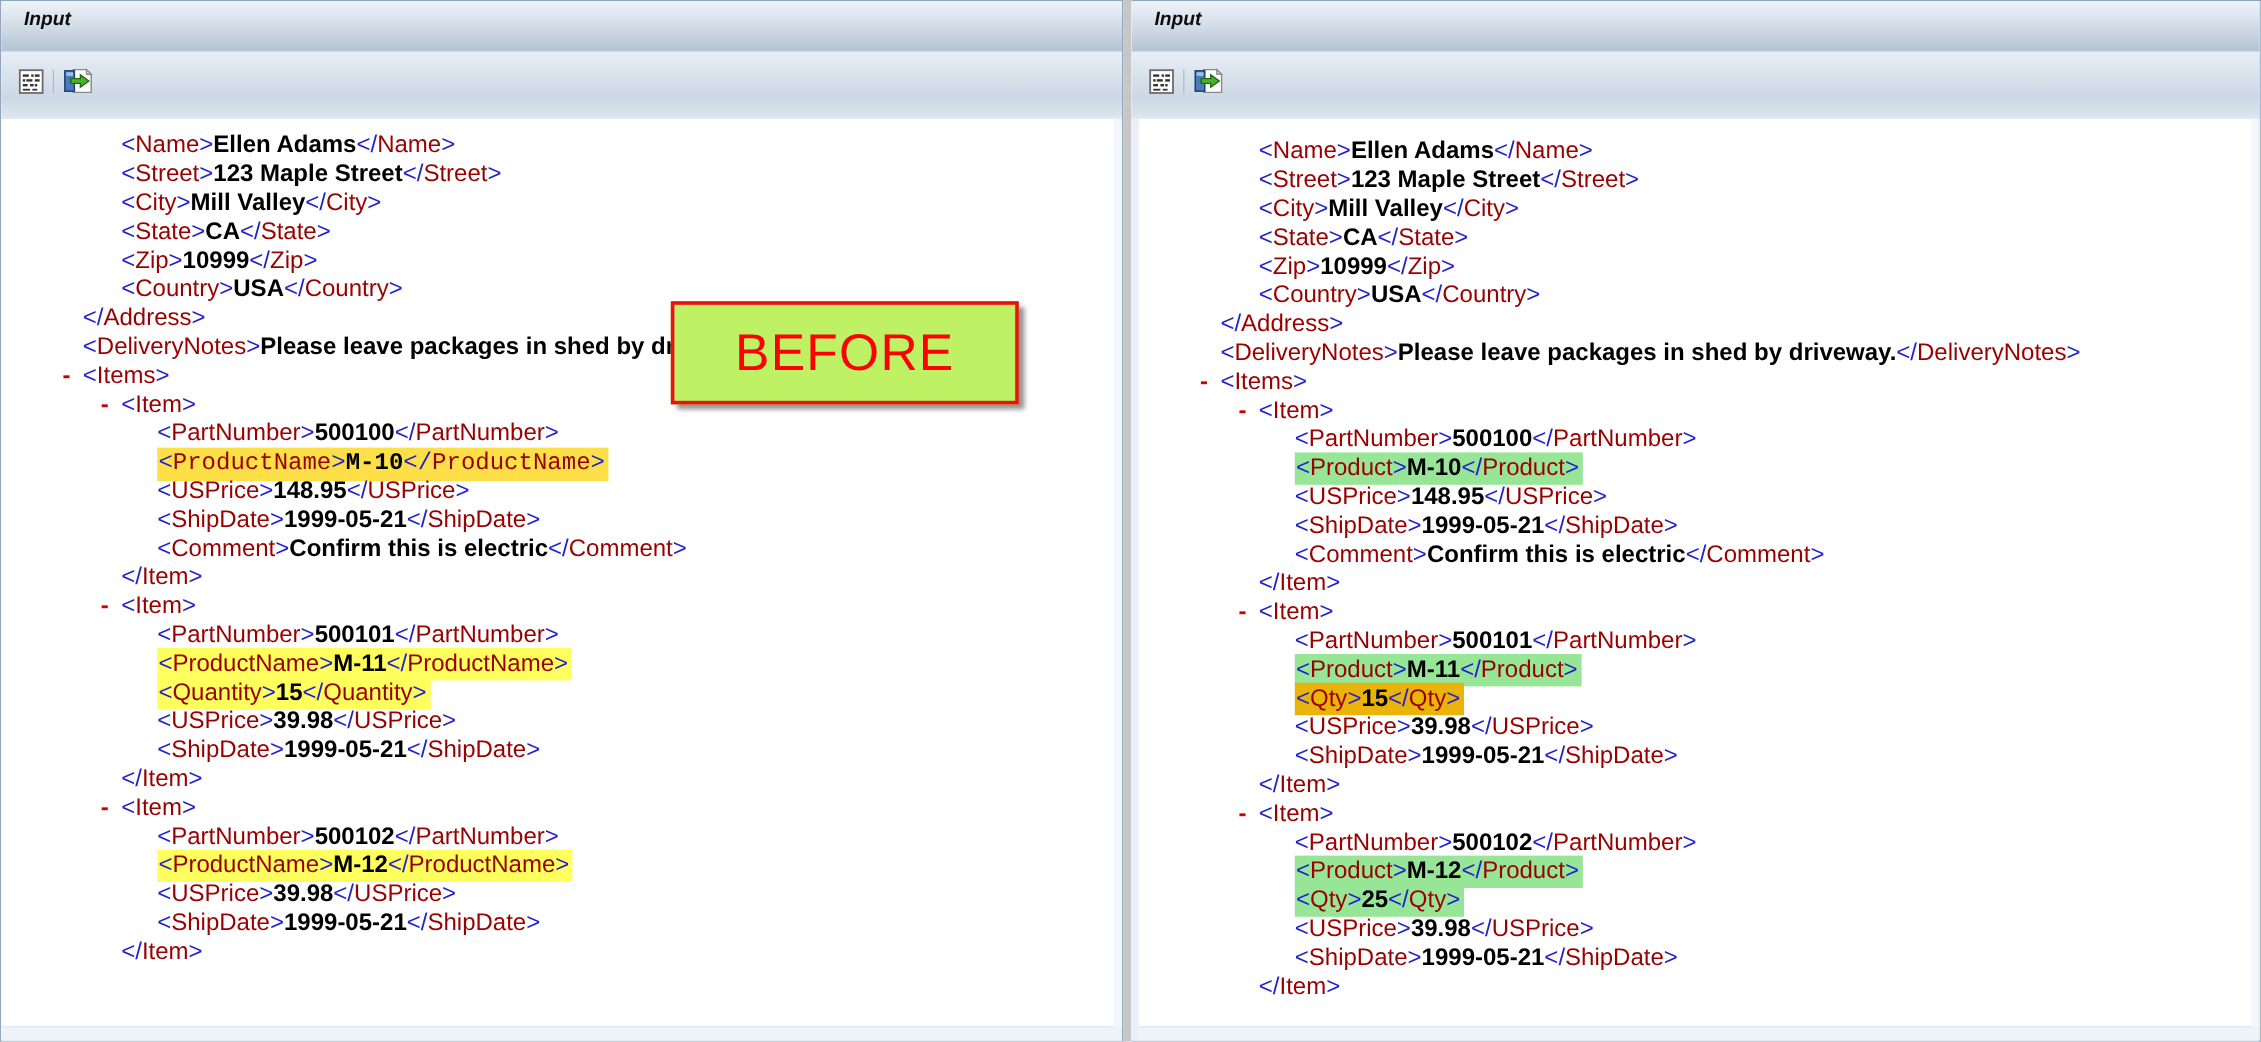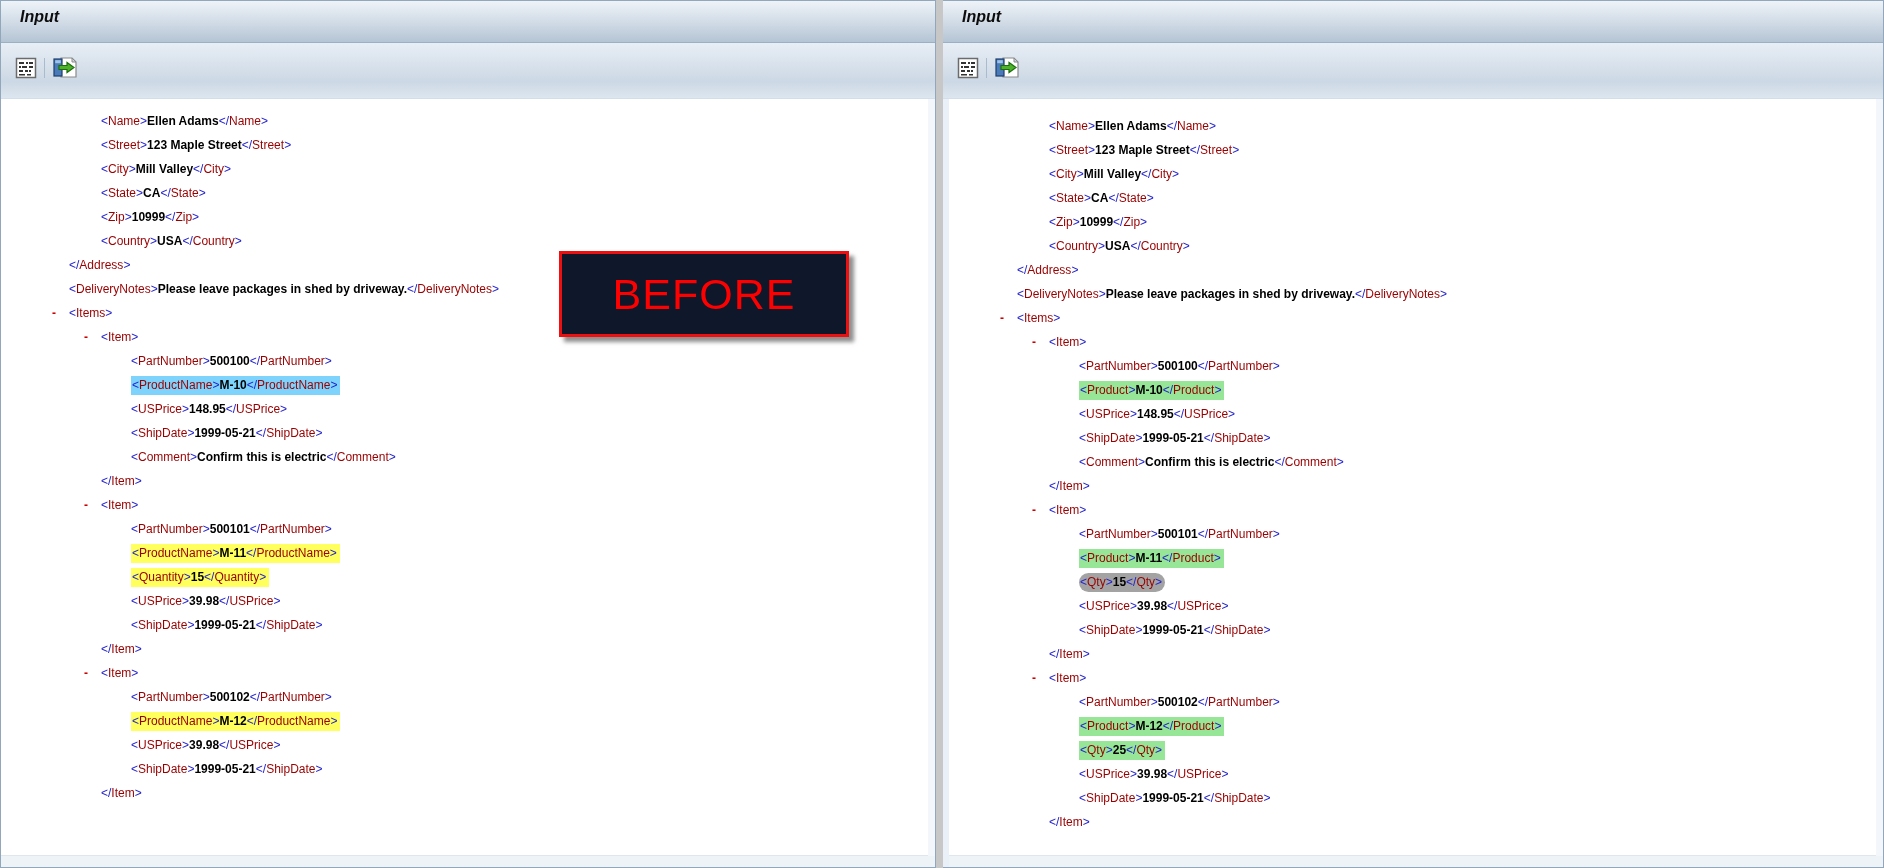--- a/index.html
+++ b/index.html
@@ -14,21 +14,21 @@
   .titlebar{height:42px;box-sizing:border-box;background:linear-gradient(#eef3f8,#d5dfe9 45%,#b5c4d4);
     border-bottom:1px solid #9cb0c4;padding:7px 0 0 19px;font-size:16px;font-weight:bold;font-style:italic;color:#0d0d0d;}
   .toolbar{height:56px;box-sizing:border-box;background:linear-gradient(#e8eef5,#ccd8e5 70%,#dce6ef);
     border-bottom:1px solid #d4dee8;display:flex;align-items:flex-start;padding:13px 0 0 12px;}
   .tbtn{width:26px;height:24px;display:flex;align-items:center;justify-content:center;cursor:pointer;}
   .tsep{width:1px;height:20px;background:#a9bccd;margin:2px 7px 0 5px;}
 
   .content{position:relative;height:769px;background:#fff;overflow:hidden;}
   .panel.right .content{border-left:6px solid #eaf0f7;}
 
-  .xml{padding-top:10px;font-size:12px;}
+  .xml{padding-top:10px;font-size:20px;}
   .panel.right .xml{padding-top:15px;}
   .xline{position:relative;height:24px;line-height:24px;white-space:nowrap;}
   .marker{position:absolute;top:0;color:#cc0000;font-weight:bold;cursor:pointer;}
   .br{color:#2222cc;}
   .tag{color:#990000;}
   .val{color:#000;font-weight:bold;}
   .hl{padding:2px 3px 3px 1px;}
 
   .label-box{position:absolute;box-sizing:border-box;border:3px solid #ee1010;display:flex;align-items:center;justify-content:center;
     font-size:43px;color:#ff0000;letter-spacing:1px;box-shadow:5px 5px 4px rgba(105,105,105,.75);z-index:6;}
@@ -83,40 +83,40 @@
           <div class="xline" style="padding-left: 100px;"><span><span class="br">&lt;</span><span class="tag">Street</span><span class="br">&gt;</span><span class="val">123 Maple Street</span><span class="br">&lt;/</span><span class="tag">Street</span><span class="br">&gt;</span></span></div>
           <div class="xline" style="padding-left: 100px;"><span><span class="br">&lt;</span><span class="tag">City</span><span class="br">&gt;</span><span class="val">Mill Valley</span><span class="br">&lt;/</span><span class="tag">City</span><span class="br">&gt;</span></span></div>
           <div class="xline" style="padding-left: 100px;"><span><span class="br">&lt;</span><span class="tag">State</span><span class="br">&gt;</span><span class="val">CA</span><span class="br">&lt;/</span><span class="tag">State</span><span class="br">&gt;</span></span></div>
           <div class="xline" style="padding-left: 100px;"><span><span class="br">&lt;</span><span class="tag">Zip</span><span class="br">&gt;</span><span class="val">10999</span><span class="br">&lt;/</span><span class="tag">Zip</span><span class="br">&gt;</span></span></div>
           <div class="xline" style="padding-left: 100px;"><span><span class="br">&lt;</span><span class="tag">Country</span><span class="br">&gt;</span><span class="val">USA</span><span class="br">&lt;/</span><span class="tag">Country</span><span class="br">&gt;</span></span></div>
           <div class="xline" style="padding-left: 68px;"><span><span class="br">&lt;/</span><span class="tag">Address</span><span class="br">&gt;</span></span></div>
           <div class="xline" style="padding-left: 68px;"><span><span class="br">&lt;</span><span class="tag">DeliveryNotes</span><span class="br">&gt;</span><span class="val">Please leave packages in shed by driveway.</span><span class="br">&lt;/</span><span class="tag">DeliveryNotes</span><span class="br">&gt;</span></span></div>
           <div class="xline" style="padding-left: 68px;"><span class="marker" style="left: 51px;">-</span><span><span class="br">&lt;</span><span class="tag">Items</span><span class="br">&gt;</span></span></div>
           <div class="xline" style="padding-left: 100px;"><span class="marker" style="left: 83px;">-</span><span><span class="br">&lt;</span><span class="tag">Item</span><span class="br">&gt;</span></span></div>
           <div class="xline" style="padding-left: 130px;"><span><span class="br">&lt;</span><span class="tag">PartNumber</span><span class="br">&gt;</span><span class="val">500100</span><span class="br">&lt;/</span><span class="tag">PartNumber</span><span class="br">&gt;</span></span></div>
-          <div class="xline" style="padding-left: 130px;"><span class="hl" style="background: #7dd3fc;"><span class="br">&lt;</span><span class="tag">ProductName</span><span class="br">&gt;</span><span class="val">M-10</span><span class="br">&lt;/</span><span class="tag">ProductName</span><span class="br">&gt;</span></span></div>
+          <div class="xline" style="padding-left: 130px;"><span class="hl" style="background: #fde047; font-family: Liberation Mono, monospace;"><span class="br">&lt;</span><span class="tag">ProductName</span><span class="br">&gt;</span><span class="val">M-10</span><span class="br">&lt;/</span><span class="tag">ProductName</span><span class="br">&gt;</span></span></div>
           <div class="xline" style="padding-left: 130px;"><span><span class="br">&lt;</span><span class="tag">USPrice</span><span class="br">&gt;</span><span class="val">148.95</span><span class="br">&lt;/</span><span class="tag">USPrice</span><span class="br">&gt;</span></span></div>
           <div class="xline" style="padding-left: 130px;"><span><span class="br">&lt;</span><span class="tag">ShipDate</span><span class="br">&gt;</span><span class="val">1999-05-21</span><span class="br">&lt;/</span><span class="tag">ShipDate</span><span class="br">&gt;</span></span></div>
           <div class="xline" style="padding-left: 130px;"><span><span class="br">&lt;</span><span class="tag">Comment</span><span class="br">&gt;</span><span class="val">Confirm this is electric</span><span class="br">&lt;/</span><span class="tag">Comment</span><span class="br">&gt;</span></span></div>
           <div class="xline" style="padding-left: 100px;"><span><span class="br">&lt;/</span><span class="tag">Item</span><span class="br">&gt;</span></span></div>
           <div class="xline" style="padding-left: 100px;"><span class="marker" style="left: 83px;">-</span><span><span class="br">&lt;</span><span class="tag">Item</span><span class="br">&gt;</span></span></div>
           <div class="xline" style="padding-left: 130px;"><span><span class="br">&lt;</span><span class="tag">PartNumber</span><span class="br">&gt;</span><span class="val">500101</span><span class="br">&lt;/</span><span class="tag">PartNumber</span><span class="br">&gt;</span></span></div>
           <div class="xline" style="padding-left: 130px;"><span class="hl" style="background: rgb(255, 255, 94);"><span class="br">&lt;</span><span class="tag">ProductName</span><span class="br">&gt;</span><span class="val">M-11</span><span class="br">&lt;/</span><span class="tag">ProductName</span><span class="br">&gt;</span></span></div>
           <div class="xline" style="padding-left: 130px;"><span class="hl" style="background: rgb(255, 255, 94);"><span class="br">&lt;</span><span class="tag">Quantity</span><span class="br">&gt;</span><span class="val">15</span><span class="br">&lt;/</span><span class="tag">Quantity</span><span class="br">&gt;</span></span></div>
           <div class="xline" style="padding-left: 130px;"><span><span class="br">&lt;</span><span class="tag">USPrice</span><span class="br">&gt;</span><span class="val">39.98</span><span class="br">&lt;/</span><span class="tag">USPrice</span><span class="br">&gt;</span></span></div>
           <div class="xline" style="padding-left: 130px;"><span><span class="br">&lt;</span><span class="tag">ShipDate</span><span class="br">&gt;</span><span class="val">1999-05-21</span><span class="br">&lt;/</span><span class="tag">ShipDate</span><span class="br">&gt;</span></span></div>
           <div class="xline" style="padding-left: 100px;"><span><span class="br">&lt;/</span><span class="tag">Item</span><span class="br">&gt;</span></span></div>
           <div class="xline" style="padding-left: 100px;"><span class="marker" style="left: 83px;">-</span><span><span class="br">&lt;</span><span class="tag">Item</span><span class="br">&gt;</span></span></div>
           <div class="xline" style="padding-left: 130px;"><span><span class="br">&lt;</span><span class="tag">PartNumber</span><span class="br">&gt;</span><span class="val">500102</span><span class="br">&lt;/</span><span class="tag">PartNumber</span><span class="br">&gt;</span></span></div>
           <div class="xline" style="padding-left: 130px;"><span class="hl" style="background: rgb(255, 255, 94);"><span class="br">&lt;</span><span class="tag">ProductName</span><span class="br">&gt;</span><span class="val">M-12</span><span class="br">&lt;/</span><span class="tag">ProductName</span><span class="br">&gt;</span></span></div>
           <div class="xline" style="padding-left: 130px;"><span><span class="br">&lt;</span><span class="tag">USPrice</span><span class="br">&gt;</span><span class="val">39.98</span><span class="br">&lt;/</span><span class="tag">USPrice</span><span class="br">&gt;</span></span></div>
           <div class="xline" style="padding-left: 130px;"><span><span class="br">&lt;</span><span class="tag">ShipDate</span><span class="br">&gt;</span><span class="val">1999-05-21</span><span class="br">&lt;/</span><span class="tag">ShipDate</span><span class="br">&gt;</span></span></div>
           <div class="xline" style="padding-left: 100px;"><span><span class="br">&lt;/</span><span class="tag">Item</span><span class="br">&gt;</span></span></div>
         </div>
-      <div class="label-box before" style="background: #0f172a;">
+      <div class="label-box before" style="background: #bef264;">
         <span>BEFORE</span>
       </div>
       <div class="hscroll"></div>
       <div class="vscroll"></div>
     </div>
   </div>
 
   <div class="splitter"></div>
 
   <div class="panel right">
@@ -167,21 +167,21 @@
           <div class="xline" style="padding-left: 100px;"><span class="marker" style="left: 83px;">-</span><span><span class="br">&lt;</span><span class="tag">Item</span><span class="br">&gt;</span></span></div>
           <div class="xline" style="padding-left: 130px;"><span><span class="br">&lt;</span><span class="tag">PartNumber</span><span class="br">&gt;</span><span class="val">500100</span><span class="br">&lt;/</span><span class="tag">PartNumber</span><span class="br">&gt;</span></span></div>
           <div class="xline" style="padding-left: 130px;"><span class="hl" style="background: rgb(151, 229, 151);"><span class="br">&lt;</span><span class="tag">Product</span><span class="br">&gt;</span><span class="val">M-10</span><span class="br">&lt;/</span><span class="tag">Product</span><span class="br">&gt;</span></span></div>
           <div class="xline" style="padding-left: 130px;"><span><span class="br">&lt;</span><span class="tag">USPrice</span><span class="br">&gt;</span><span class="val">148.95</span><span class="br">&lt;/</span><span class="tag">USPrice</span><span class="br">&gt;</span></span></div>
           <div class="xline" style="padding-left: 130px;"><span><span class="br">&lt;</span><span class="tag">ShipDate</span><span class="br">&gt;</span><span class="val">1999-05-21</span><span class="br">&lt;/</span><span class="tag">ShipDate</span><span class="br">&gt;</span></span></div>
           <div class="xline" style="padding-left: 130px;"><span><span class="br">&lt;</span><span class="tag">Comment</span><span class="br">&gt;</span><span class="val">Confirm this is electric</span><span class="br">&lt;/</span><span class="tag">Comment</span><span class="br">&gt;</span></span></div>
           <div class="xline" style="padding-left: 100px;"><span><span class="br">&lt;/</span><span class="tag">Item</span><span class="br">&gt;</span></span></div>
           <div class="xline" style="padding-left: 100px;"><span class="marker" style="left: 83px;">-</span><span><span class="br">&lt;</span><span class="tag">Item</span><span class="br">&gt;</span></span></div>
           <div class="xline" style="padding-left: 130px;"><span><span class="br">&lt;</span><span class="tag">PartNumber</span><span class="br">&gt;</span><span class="val">500101</span><span class="br">&lt;/</span><span class="tag">PartNumber</span><span class="br">&gt;</span></span></div>
           <div class="xline" style="padding-left: 130px;"><span class="hl" style="background: rgb(151, 229, 151);"><span class="br">&lt;</span><span class="tag">Product</span><span class="br">&gt;</span><span class="val">M-11</span><span class="br">&lt;/</span><span class="tag">Product</span><span class="br">&gt;</span></span></div>
-          <div class="xline" style="padding-left: 130px;"><span class="hl" style="background: #a3a3a3; border-radius: 11px;"><span class="br">&lt;</span><span class="tag">Qty</span><span class="br">&gt;</span><span class="val">15</span><span class="br">&lt;/</span><span class="tag">Qty</span><span class="br">&gt;</span></span></div>
+          <div class="xline" style="padding-left: 130px;"><span class="hl" style="background: #eab308;"><span class="br">&lt;</span><span class="tag">Qty</span><span class="br">&gt;</span><span class="val">15</span><span class="br">&lt;/</span><span class="tag">Qty</span><span class="br">&gt;</span></span></div>
           <div class="xline" style="padding-left: 130px;"><span><span class="br">&lt;</span><span class="tag">USPrice</span><span class="br">&gt;</span><span class="val">39.98</span><span class="br">&lt;/</span><span class="tag">USPrice</span><span class="br">&gt;</span></span></div>
           <div class="xline" style="padding-left: 130px;"><span><span class="br">&lt;</span><span class="tag">ShipDate</span><span class="br">&gt;</span><span class="val">1999-05-21</span><span class="br">&lt;/</span><span class="tag">ShipDate</span><span class="br">&gt;</span></span></div>
           <div class="xline" style="padding-left: 100px;"><span><span class="br">&lt;/</span><span class="tag">Item</span><span class="br">&gt;</span></span></div>
           <div class="xline" style="padding-left: 100px;"><span class="marker" style="left: 83px;">-</span><span><span class="br">&lt;</span><span class="tag">Item</span><span class="br">&gt;</span></span></div>
           <div class="xline" style="padding-left: 130px;"><span><span class="br">&lt;</span><span class="tag">PartNumber</span><span class="br">&gt;</span><span class="val">500102</span><span class="br">&lt;/</span><span class="tag">PartNumber</span><span class="br">&gt;</span></span></div>
           <div class="xline" style="padding-left: 130px;"><span class="hl" style="background: rgb(151, 229, 151);"><span class="br">&lt;</span><span class="tag">Product</span><span class="br">&gt;</span><span class="val">M-12</span><span class="br">&lt;/</span><span class="tag">Product</span><span class="br">&gt;</span></span></div>
           <div class="xline" style="padding-left: 130px;"><span class="hl" style="background: rgb(151, 229, 151);"><span class="br">&lt;</span><span class="tag">Qty</span><span class="br">&gt;</span><span class="val">25</span><span class="br">&lt;/</span><span class="tag">Qty</span><span class="br">&gt;</span></span></div>
           <div class="xline" style="padding-left: 130px;"><span><span class="br">&lt;</span><span class="tag">USPrice</span><span class="br">&gt;</span><span class="val">39.98</span><span class="br">&lt;/</span><span class="tag">USPrice</span><span class="br">&gt;</span></span></div>
           <div class="xline" style="padding-left: 130px;"><span><span class="br">&lt;</span><span class="tag">ShipDate</span><span class="br">&gt;</span><span class="val">1999-05-21</span><span class="br">&lt;/</span><span class="tag">ShipDate</span><span class="br">&gt;</span></span></div>
           <div class="xline" style="padding-left: 100px;"><span><span class="br">&lt;/</span><span class="tag">Item</span><span class="br">&gt;</span></span></div>

